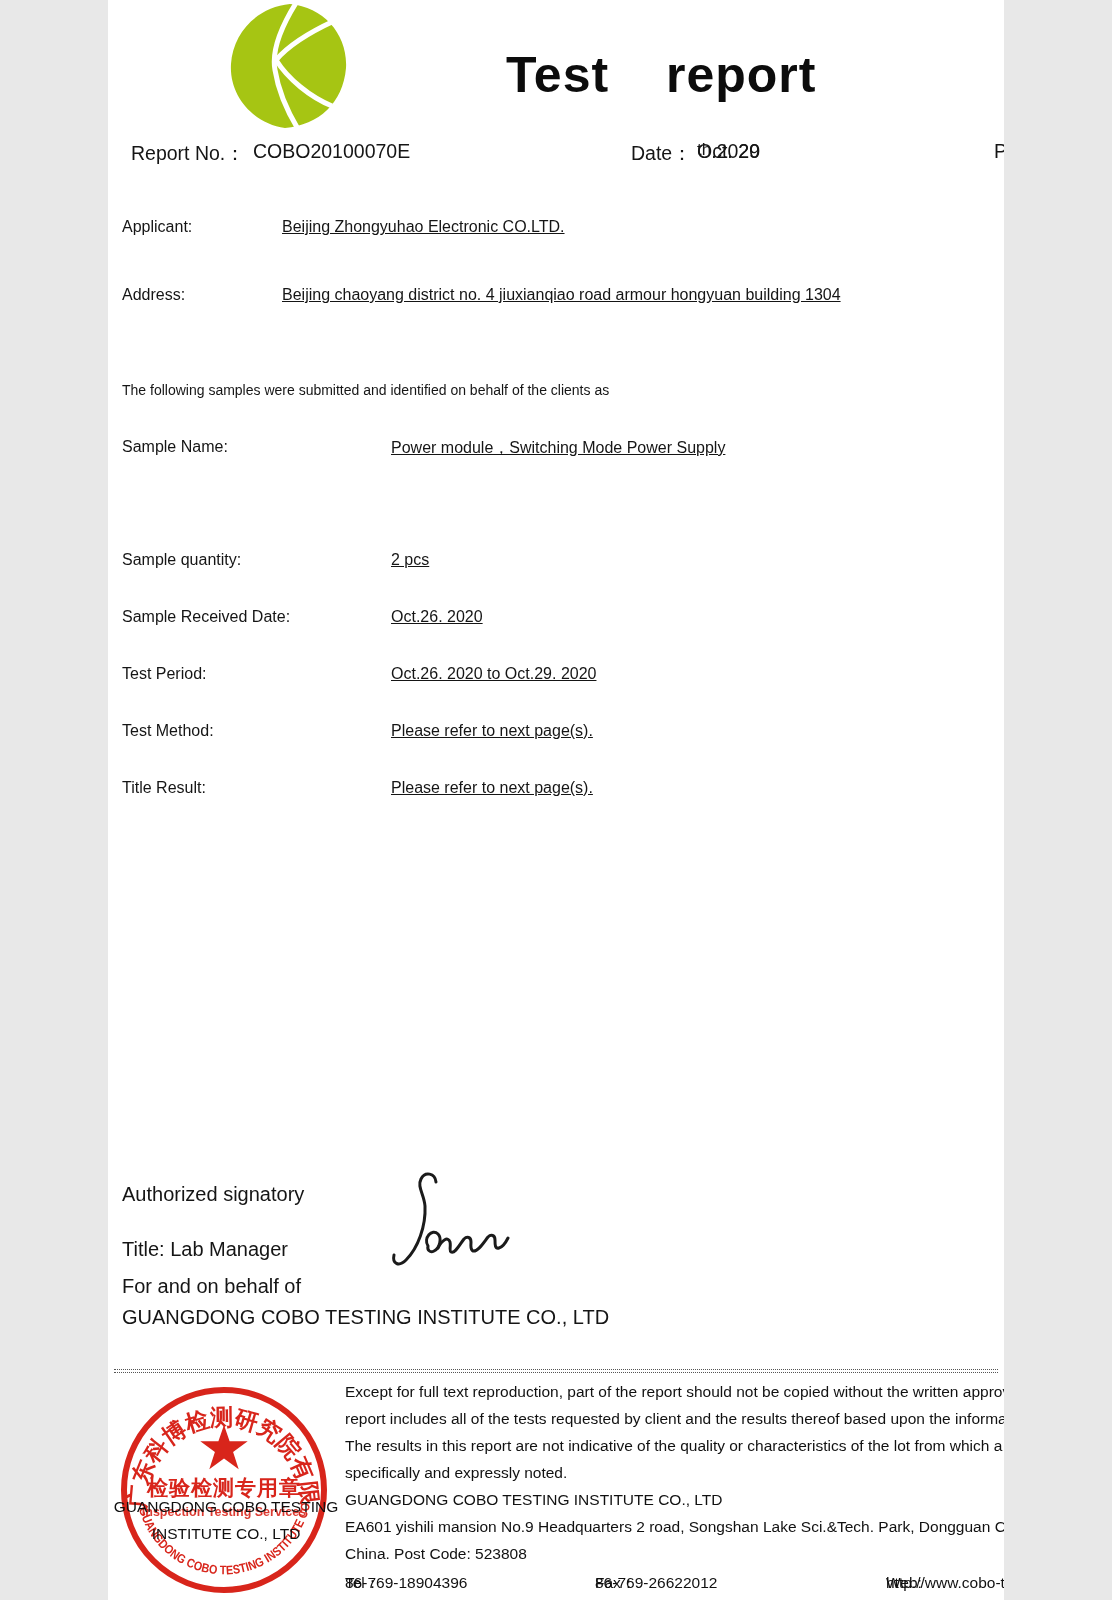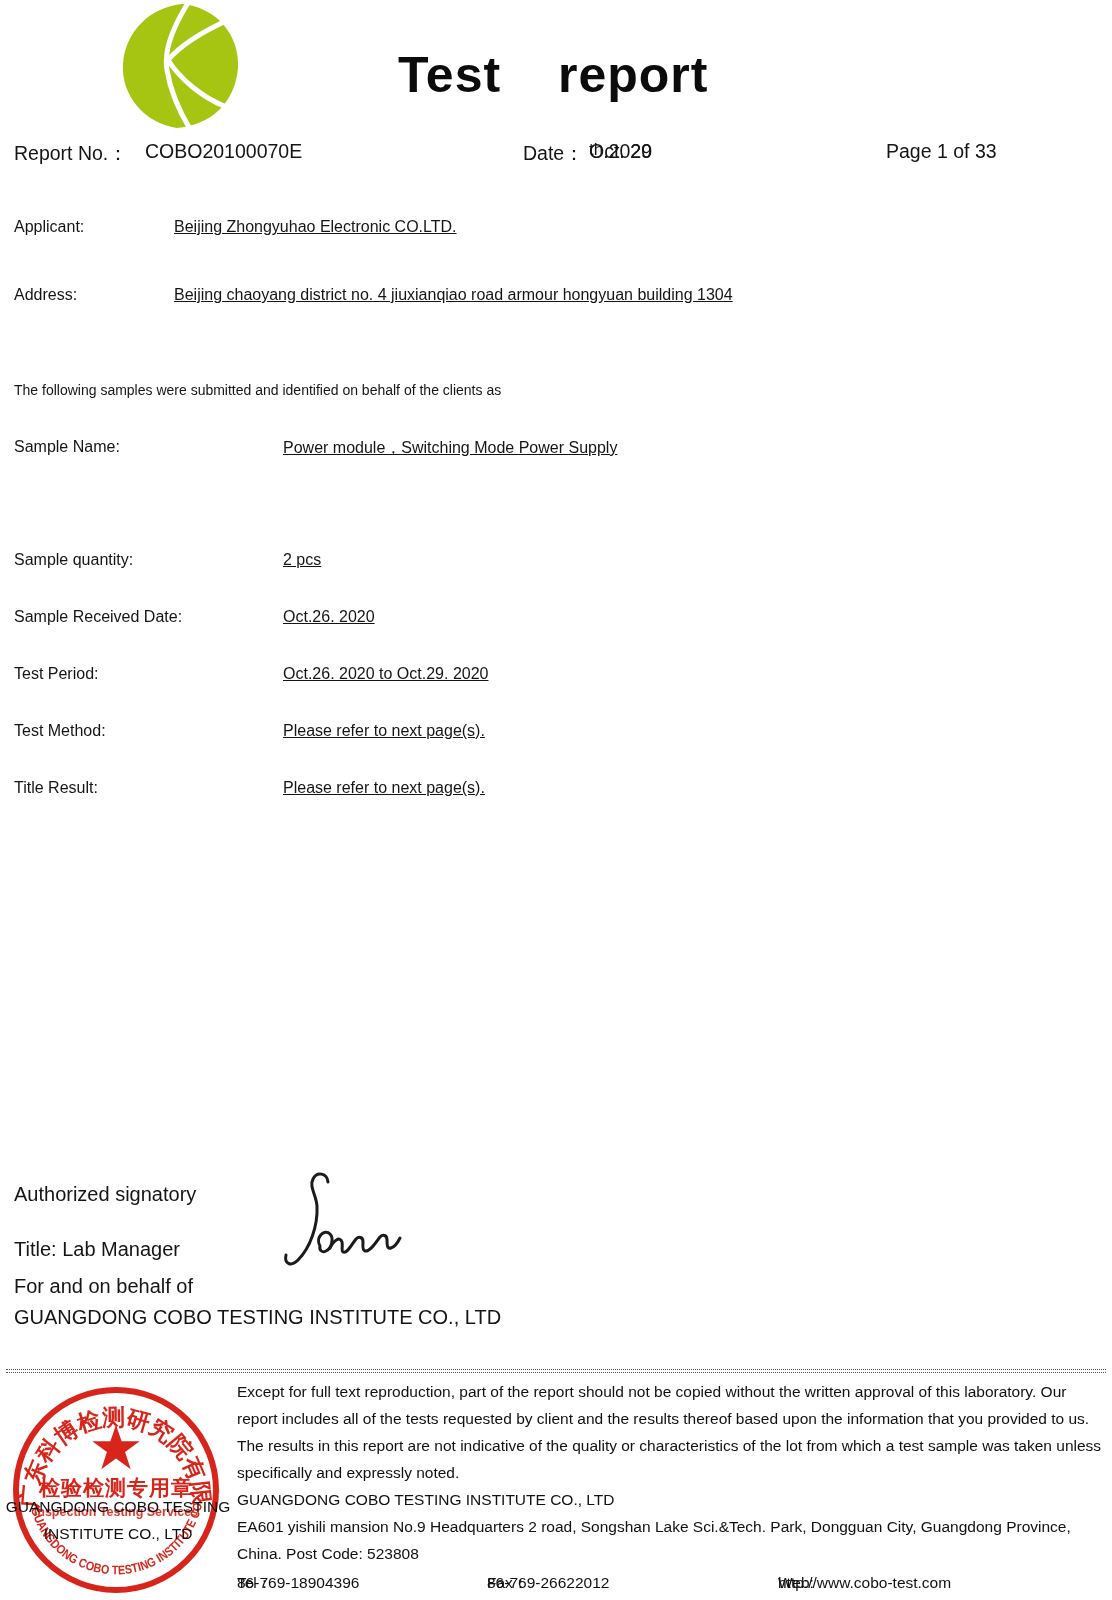--- a/index.html
+++ b/index.html
@@ -1,19 +1,19 @@
 <!DOCTYPE html>
 <html><head>
 <meta charset="utf-8">
 <title>Test report</title>
 <style>
   html,body{margin:0;padding:0;background:#e8e8e8;}
   .page{
     position:relative;
-    width:1112px;height:1600px;
+    width:896px;height:1600px;
     margin:0 auto;
     background:#ffffff;
     font-family:"Liberation Sans","DejaVu Sans",sans-serif;
     color:#151515;
     overflow:hidden;
   }
   
   .doc-title{
     position:absolute;left:398px;top:46px;
     font-size:50px;font-weight:bold;letter-spacing:1px;word-spacing:42px;
@@ -57,21 +57,21 @@
   <svg class="logo-svg" width="124" height="128" viewBox="0 0 124 128" aria-hidden="true">
     <path d="M 62 2 C 30 5, 5 30, 3 62 C 1 93, 24 121, 57 126 C 91 123, 115 101, 118 66 C 120 33, 96 5, 62 2 Z" fill="#a6c513"></path>
     <path d="M 68 1 C 50 30, 44 52, 47 68 C 50 87, 58 107, 70 127" fill="none" stroke="#ffffff" stroke-width="5"></path>
     <path d="M 106 19 C 80 31, 60 44, 48 58" fill="none" stroke="#ffffff" stroke-width="5"></path>
     <path d="M 48 58 C 60 77, 82 95, 104 104" fill="none" stroke="#ffffff" stroke-width="5"></path>
   </svg>
 
   <div class="doc-title">Test report</div>
 
   <div class="hdr">
-    <span style="left:14px">Report No.：</span>
+    <span style="left:23px">Report No.：</span>
     <span style="left:145px">COBO20100070E</span>
     <span style="left:523px">Date：</span>
     <span style="left:589px"><span>Oct. 29</span><sup>th</sup><span>.2020</span></span>
     <span style="left:886px">Page 1 of 33</span>
   </div>
 
   <div class="row" style="top:218px">
     <span class="lbl">Applicant:</span>
     <span class="val" style="left:174px">Beijing Zhongyuhao Electronic CO.LTD.</span>
   </div>

